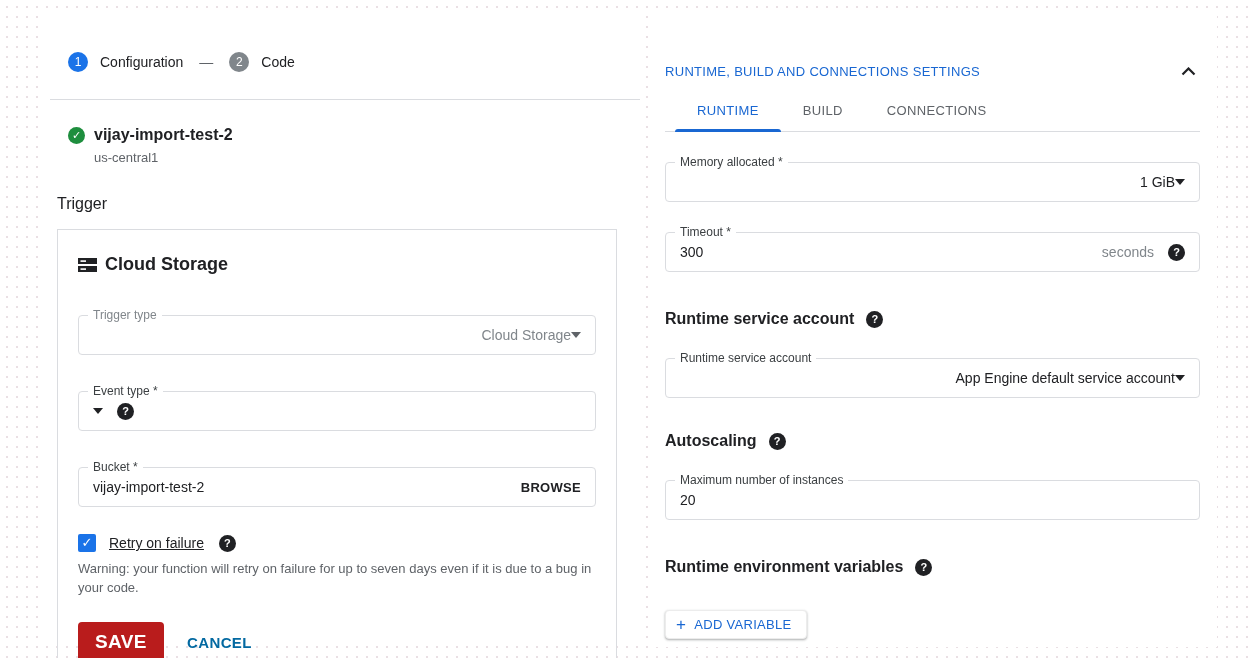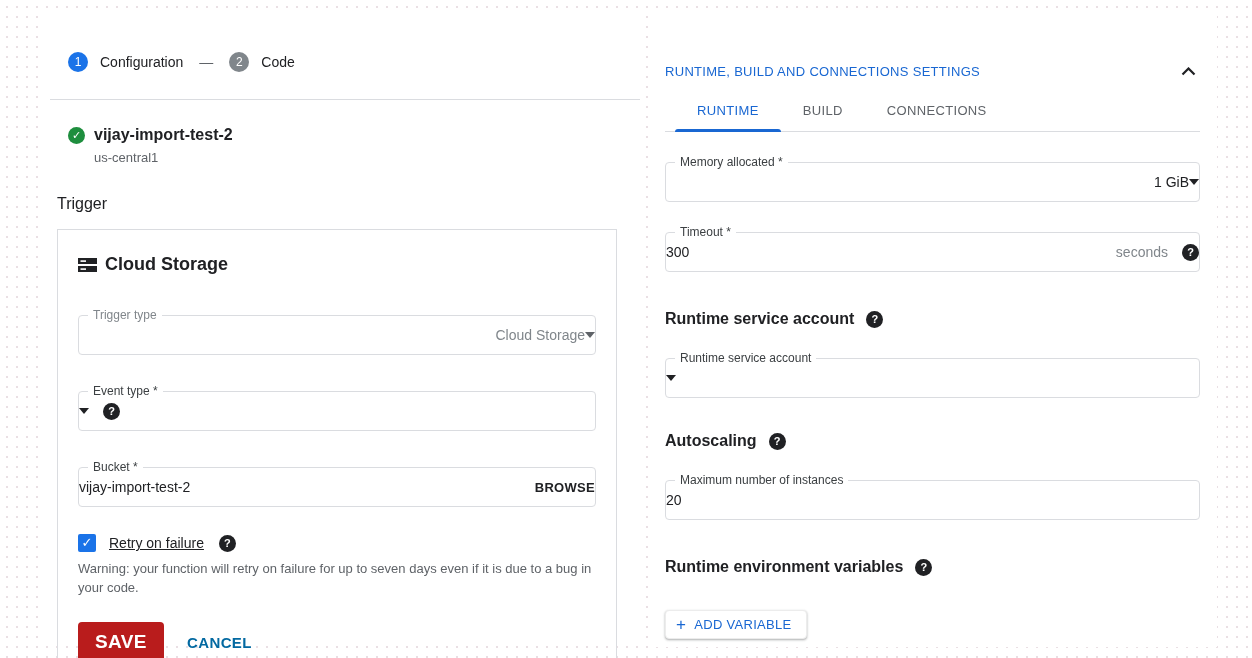--- a/index.html
+++ b/index.html
@@ -39,21 +39,21 @@
   .card {
     margin: 16px 0 10px 14px; width: 560px; height: 447px;
     border: 1px solid #dadce0; border-radius: 0; padding: 24px 20px 20px;
   }
   .card-title-row { display: flex; align-items: center; }
   .storage-icon { display: inline-flex; margin-right: 8px; }
   .card-title { font-size: 18px; font-weight: 700; color: #202124; }
 
   .field {
     position: relative; height: 40px; border: 1px solid #dadce0; border-radius: 4px;
-    display: flex; align-items: center; padding: 0 0; background: #fff;
+    display: flex; align-items: center; padding: 0 14px; background: #fff;
   }
   .field-label {
     position: absolute; top: -8px; left: 9px; background: #fff; padding: 0 5px;
     font-size: 12px; font-weight: 500; color: #3c4043; line-height: 15px; white-space: nowrap;
   }
   .field-label.muted { color: #80868b; }
   .field-value { font-size: 14px; color: #202124; flex: 1; text-align: right; }
   .field-value.muted { color: #80868b; }
   .field input {
     border: none; outline: none; flex: 1; font-size: 14px; color: #202124;
@@ -232,20 +232,21 @@
       <span class="help-icon gap14">?</span>
     </div>
 
     <div class="rp-heading">
       <span>Runtime service account</span>
       <span class="help-icon">?</span>
     </div>
 
     <div class="field rp-field">
       <span class="field-label">Runtime service account</span>
+      <span class="field-value">App Engine default service account</span>
       <span class="dd-arrow"></span>
     </div>
 
     <div class="rp-heading rp-heading-tight">
       <span>Autoscaling</span>
       <span class="help-icon">?</span>
     </div>
 
     <div class="field rp-field">
       <span class="field-label">Maximum number of instances</span>

